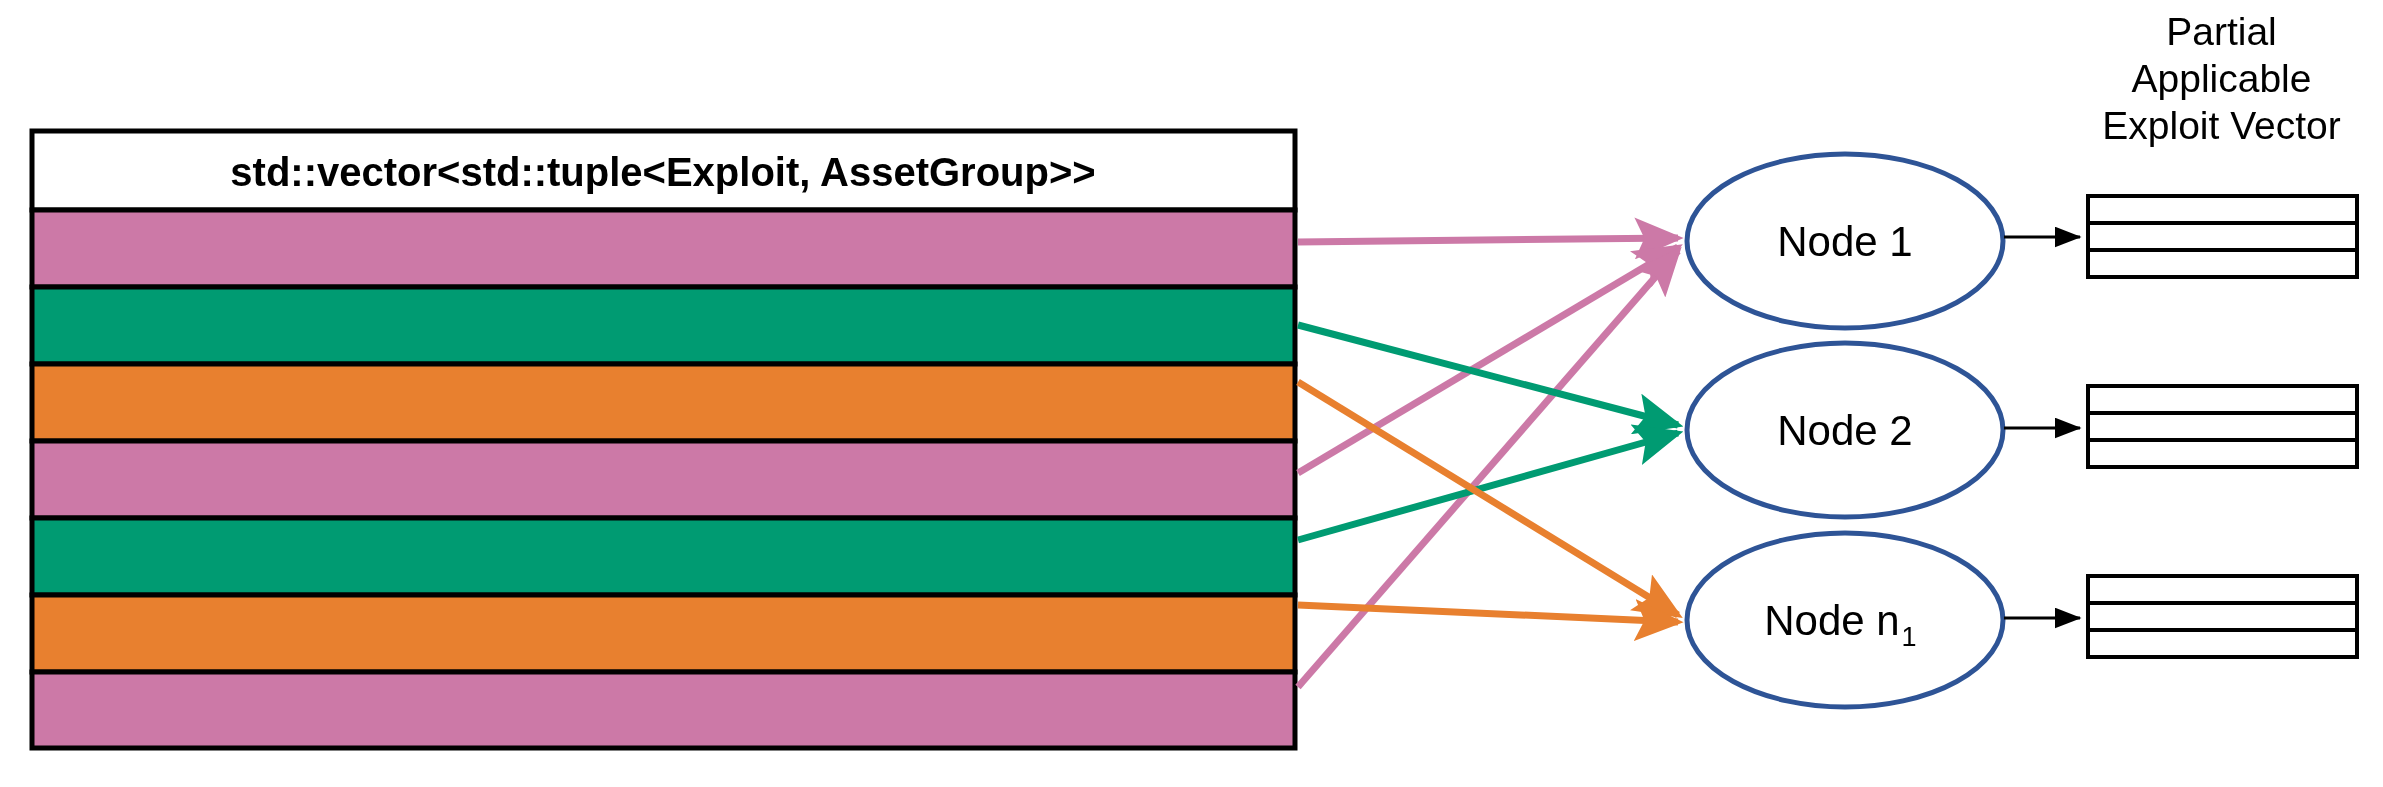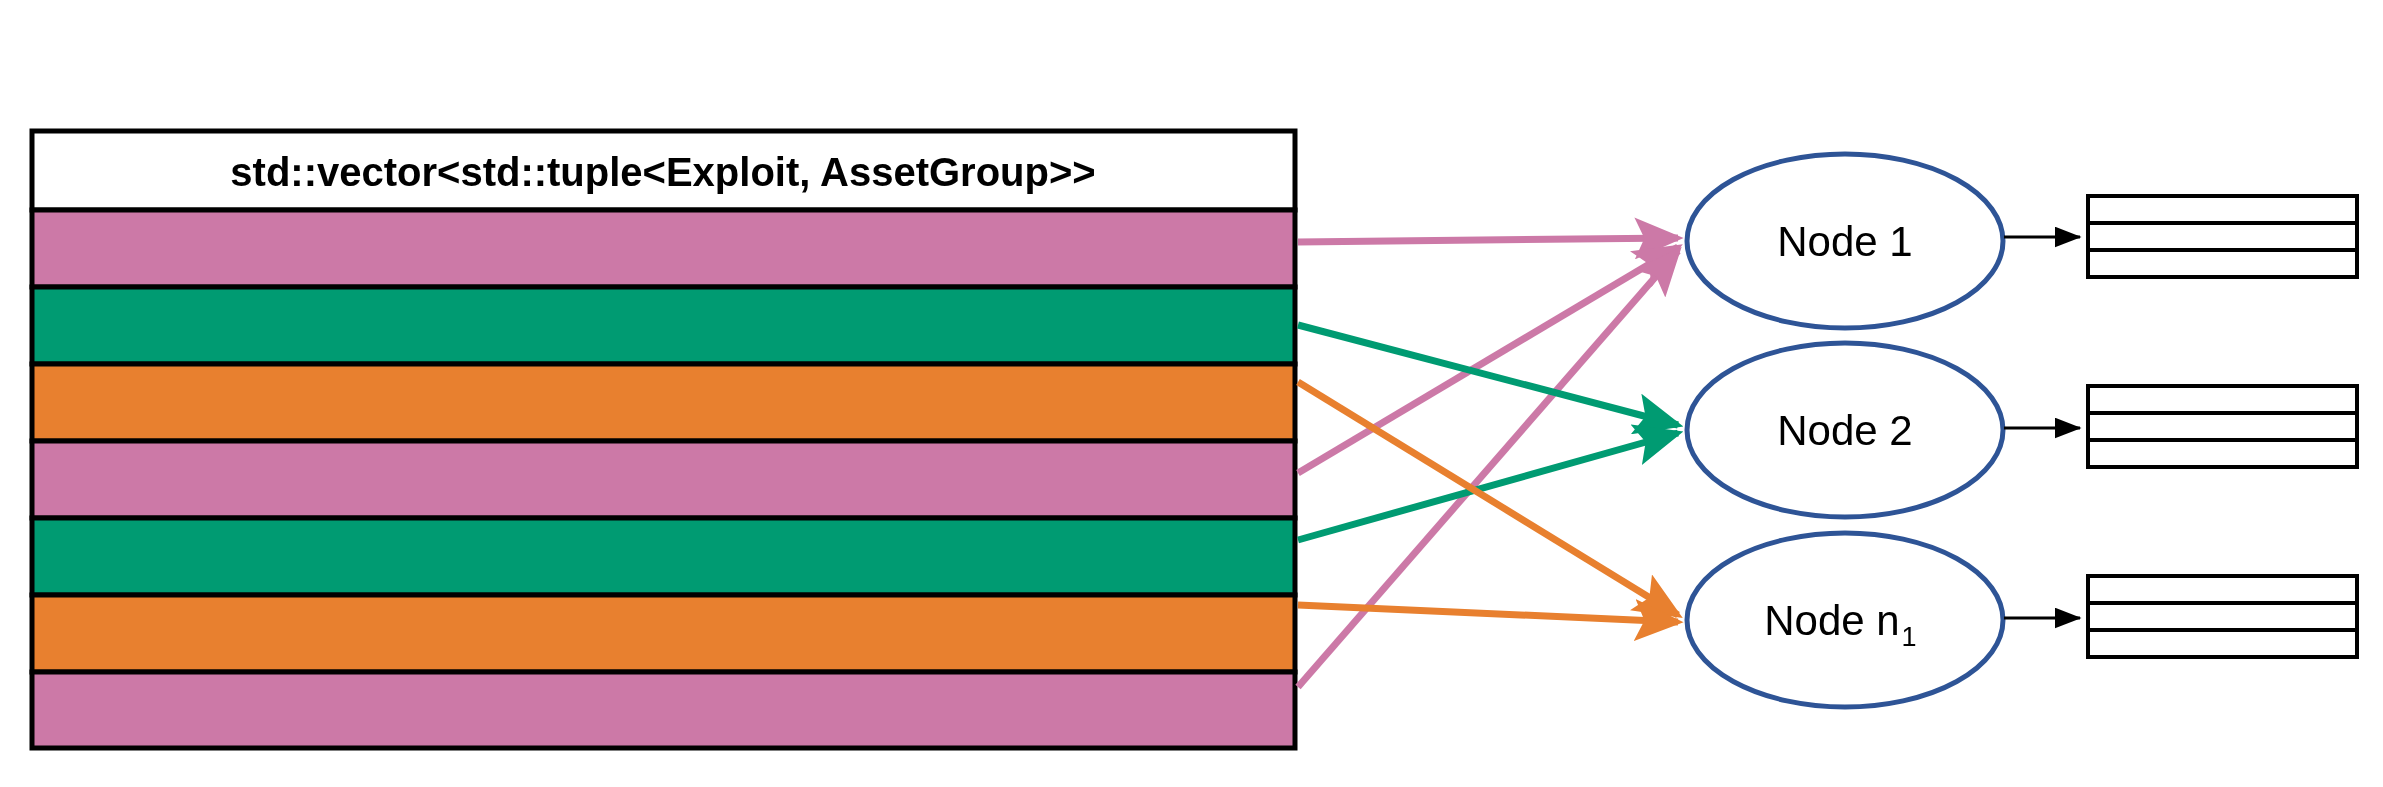--- a/index.html
+++ b/index.html
@@ -131,14 +131,17 @@
       <rect x="2088" y="440" width="269" height="27" fill="#FFFFFF" stroke="#000000" stroke-width="4"></rect>
     </g>
 
     <g>
       <rect x="2088" y="576" width="269" height="27" fill="#FFFFFF" stroke="#000000" stroke-width="4"></rect>
       <rect x="2088" y="603" width="269" height="27" fill="#FFFFFF" stroke="#000000" stroke-width="4"></rect>
       <rect x="2088" y="630" width="269" height="27" fill="#FFFFFF" stroke="#000000" stroke-width="4"></rect>
     </g>
   </svg>
 
+  <div class="vec-title" style="left:2060px; top:8px; width:323px;">Partial
+Applicable
+Exploit Vector</div>
 
 </div>
 
 </body></html>

